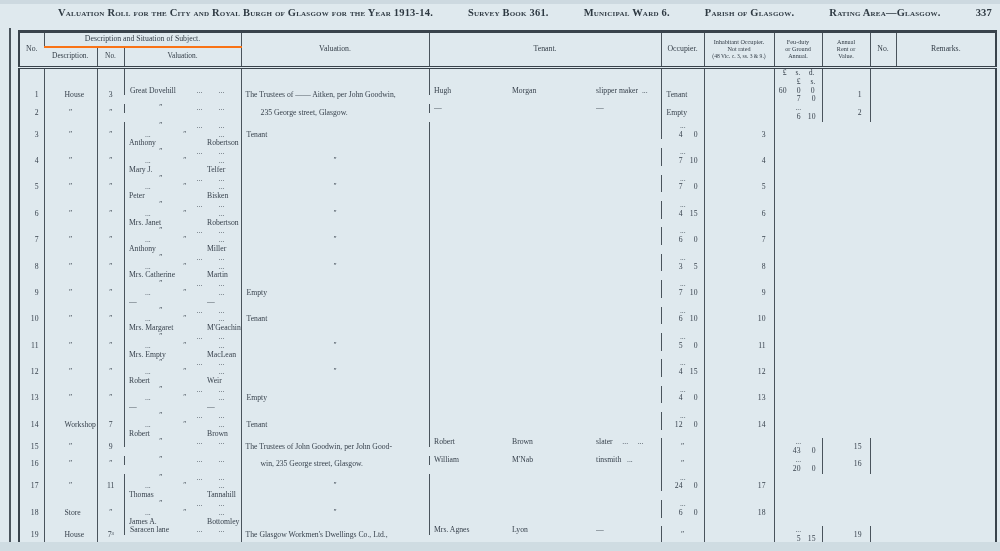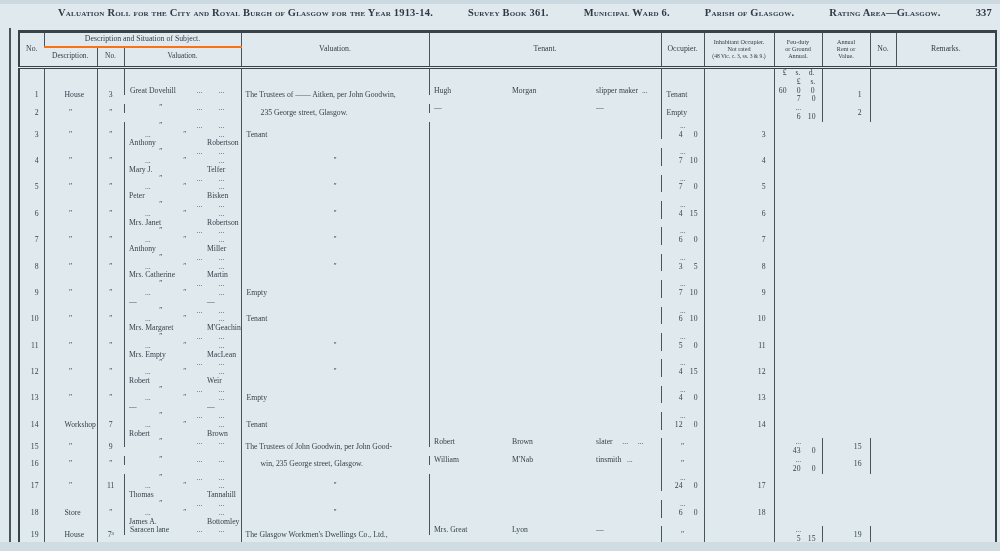--- a/index.html
+++ b/index.html
@@ -690,21 +690,21 @@
           <td class="c-no">19</td>
           <td class="c-desc">House</td>
           <td class="c-hno">7³</td>
           <td class="c-sit flexc">
             <span class="nm">Saracen lane</span>
             <span class="dt">...</span>
             <span class="dt">...</span>
           </td>
           <td class="c-prop"><span class="ptxt">The Glasgow Workmen's Dwellings Co., Ltd.,</span></td>
           <td class="c-ten flexc">
-            <span class="t1">Mrs. Great</span>
+            <span class="t1">Mrs. Agnes</span>
             <span class="t2">Lyon</span>
             <span class="t3">—</span>
           </td>
           <td class="c-occ dit">″</td>
           <td class="c-inh"></td>
           <td class="c-feu flexc cdots">
             <span>...</span>
           </td>
           <td class="c-rent flexc">
             <span class="r1">5</span>

